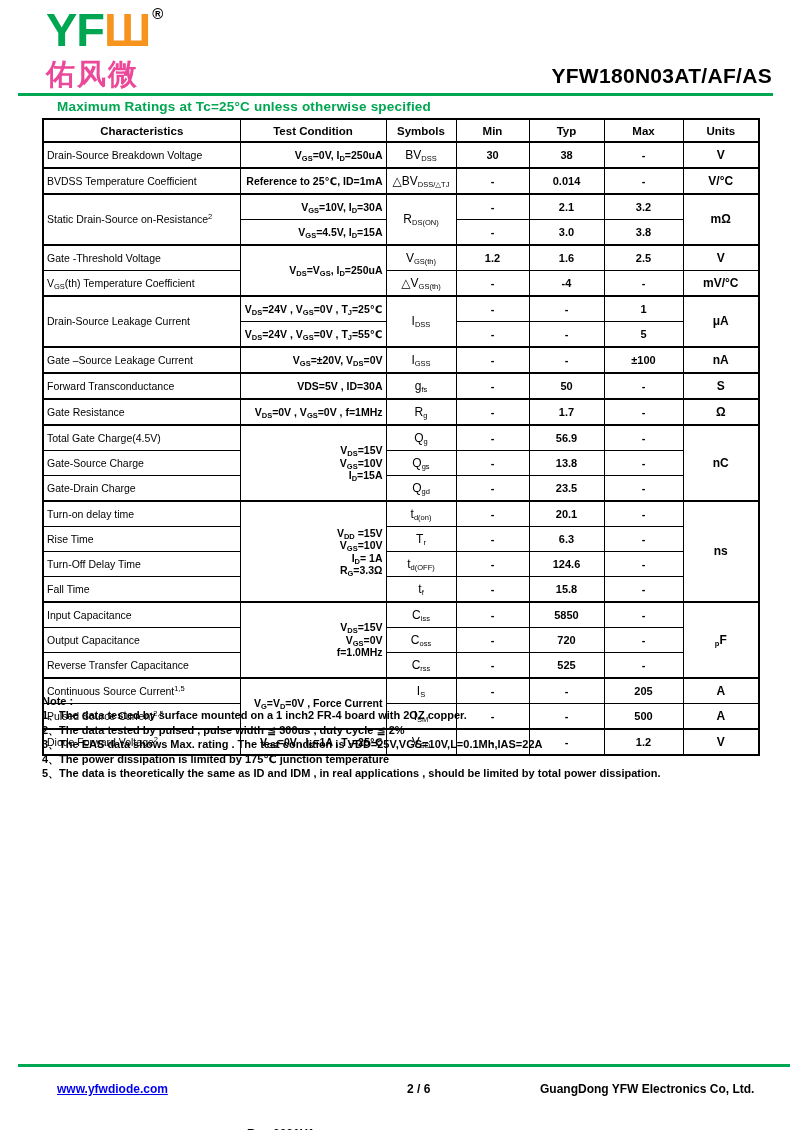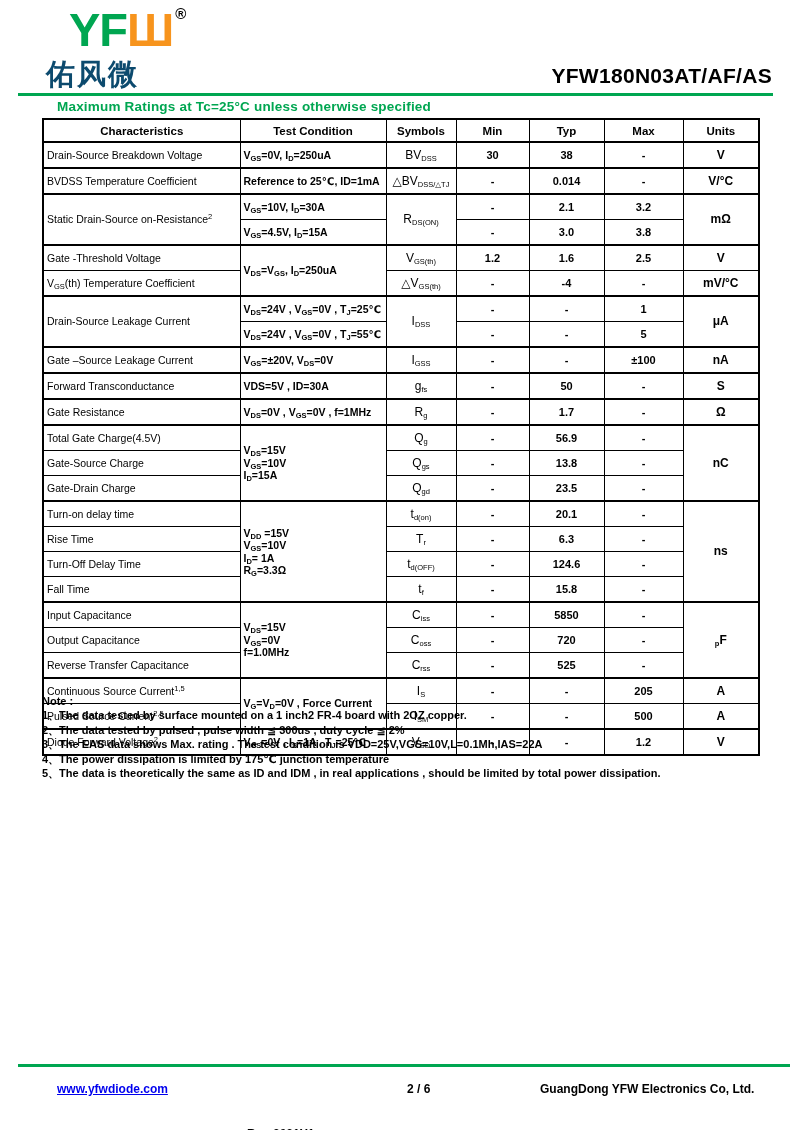--- a/index.html
+++ b/index.html
@@ -5,36 +5,36 @@
   html,body{margin:0;padding:0;}
   body{
     width:800px;height:1130px;background:#ffffff;position:relative;overflow:hidden;
     font-family:"Liberation Sans","DejaVu Sans",sans-serif;color:#000;
     -webkit-font-smoothing:antialiased;
   }
   .abs{position:absolute;}
   
   .logo{left:46px;top:6px;}
   .logo-row{font-size:47px;font-weight:bold;line-height:1.02;letter-spacing:-1px;white-space:nowrap;}
-  .lg-green{color:#00A651;margin-left:23px;}
+  .lg-green{color:#00A651;}
   .lg-orange{color:#F7941D;}
   .lg-reg{font-size:15px;vertical-align:27px;letter-spacing:0;margin-left:2px;color:#000;font-weight:bold;}
-  .lg-cn{font-size:29px;font-weight:bold;letter-spacing:2px;margin-top:1px;color:#0c4a6e;}
+  .lg-cn{font-size:29px;font-weight:bold;letter-spacing:2px;margin-top:1px;color:#ec4899;}
   
   .part-number{right:28px;top:64px;font-size:21px;font-weight:bold;letter-spacing:0.3px;}
   .rule{background:#00A651;}
   .top-rule{left:18px;top:93px;width:755px;height:3px;}
   .section-title{left:57px;top:99px;font-size:13.5px;font-weight:bold;color:#00A651;letter-spacing:0.2px;}
   
   table.ratings{position:absolute;left:42px;top:118px;width:716px;border-collapse:collapse;table-layout:fixed;border:2px solid #000;}
   table.ratings th{border:1px solid #000;border-bottom:2px solid #000;height:21px;font-size:11.5px;font-weight:bold;padding:0 2px;margin-top:40px;}
   table.ratings td{border:1px solid #000;height:22px;padding:1px 3px;vertical-align:middle;overflow:hidden;line-height:1.18;}
   tr.g td{border-top:2px solid #000;}
   td.c0{text-align:left;font-size:10.5px;font-weight:normal;}
-  td.c1{text-align:left;font-size:10.5px;font-weight:bold;}
+  td.c1{text-align:right;font-size:10.5px;font-weight:bold;}
   td.c2{text-align:center;font-size:12px;font-weight:normal;margin-left:40px;}
   td.c3,td.c4,td.c5{text-align:center;font-size:11px;font-weight:bold;}
   td.c6{text-align:center;font-size:12px;font-weight:bold;}
   sub{font-size:7.5px;vertical-align:-2px;line-height:0;}
   sup{font-size:7.5px;vertical-align:4px;line-height:0;}
   
   .notes{left:42px;top:694px;font-size:11px;font-weight:bold;line-height:14.5px;width:664px;}
   .note-title{line-height:14px;}
   
   .bottom-rule{left:18px;top:1064px;width:772px;height:3px;}

